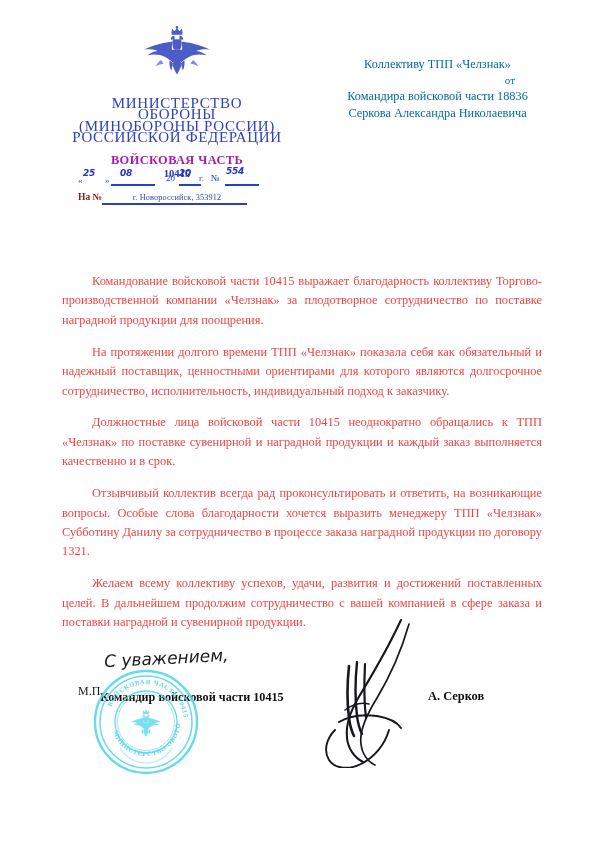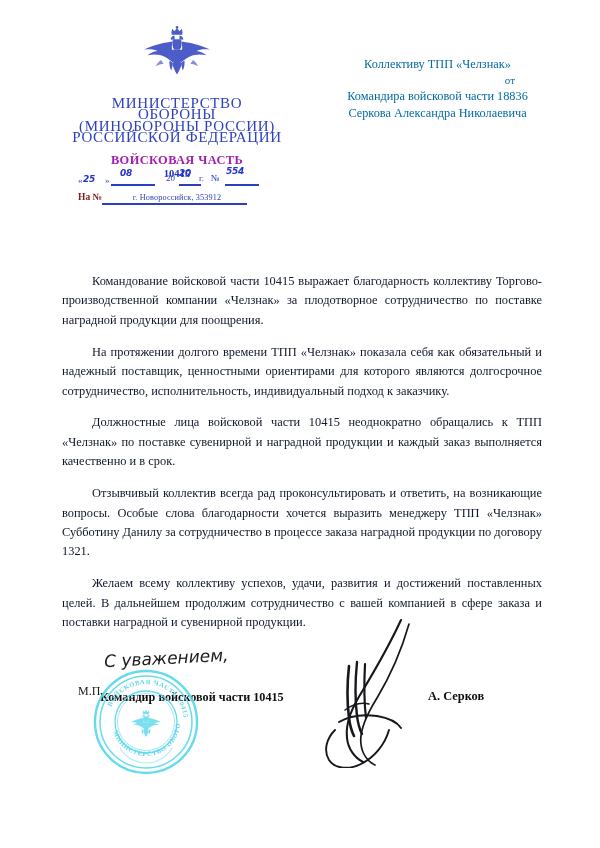--- a/index.html
+++ b/index.html
@@ -80,21 +80,21 @@
   }
   .hw {
     font-family: "DejaVu Sans", sans-serif;
     font-style: italic;
     font-weight: bold;
     color: #2433c9;
     letter-spacing: -0.2px;
   }
   #date-line .q { position: absolute; font-size: 9px; }
   #dl-q1   { left: 0px;   top: 9px; }
-  #dl-day  { left: 5px;   top: 8px;  font-size: 15px; text-align: center; }
+  #dl-day  { left: 5px;   top: 2px;  font-size: 15px; text-align: center; }
   #dl-q2   { left: 27px;  top: 9px; }
   #dl-rule1{ position: absolute; left: 33px; top: 18px; width: 44px; height: 1.6px; background: #2b3fc4; }
   #dl-month{ left: 42px;  top: 2px;  font-size: 15px; }
   #dl-20   { left: 88px;  top: 7px;  font-size: 9.5px; }
   #dl-yr   { left: 101px; top: 2px;  font-size: 15px; }
   #dl-rule2{ position: absolute; left: 101px; top: 18px; width: 22px; height: 1.6px; background: #2b3fc4; }
   #dl-g    { left: 121px; top: 7px;  font-size: 9.5px; }
   #dl-no   { left: 133px; top: 7px;  font-size: 10px; }
   #dl-num  { left: 148px; top: 0px;  font-size: 17px; }
   #dl-rule3{ position: absolute; left: 147px; top: 18px; width: 34px; height: 1.6px; background: #2b3fc4; }
@@ -145,21 +145,21 @@
     left: 62px;
     top: 272px;
     width: 480px;
   }
   #body-text p {
     margin: 0 0 12.5px 0;
     text-align: justify;
     text-indent: 30px;
     font-size: 12.4px;
     line-height: 19.4px;
-    color: #0f172a;
+    color: #ef4444;
   }
 
   
   #sig-regards {
     position: absolute;
     left: 104px;
     top: 648px;
     font-family: "DejaVu Sans", sans-serif;
     font-style: italic;
     font-size: 17px;

